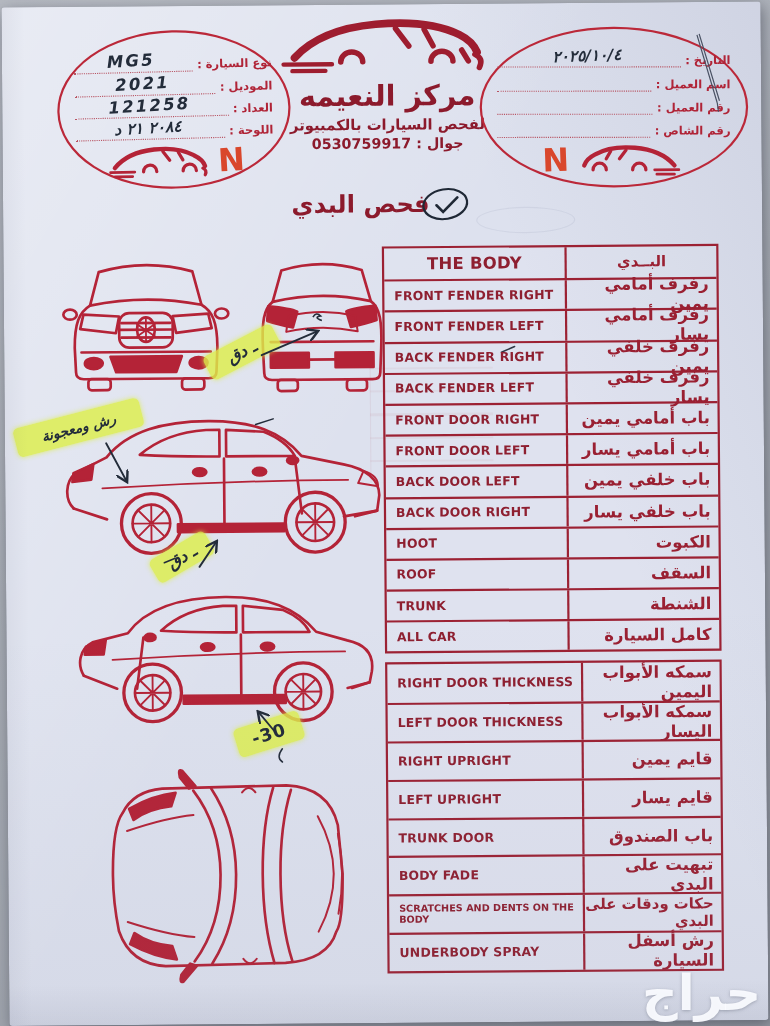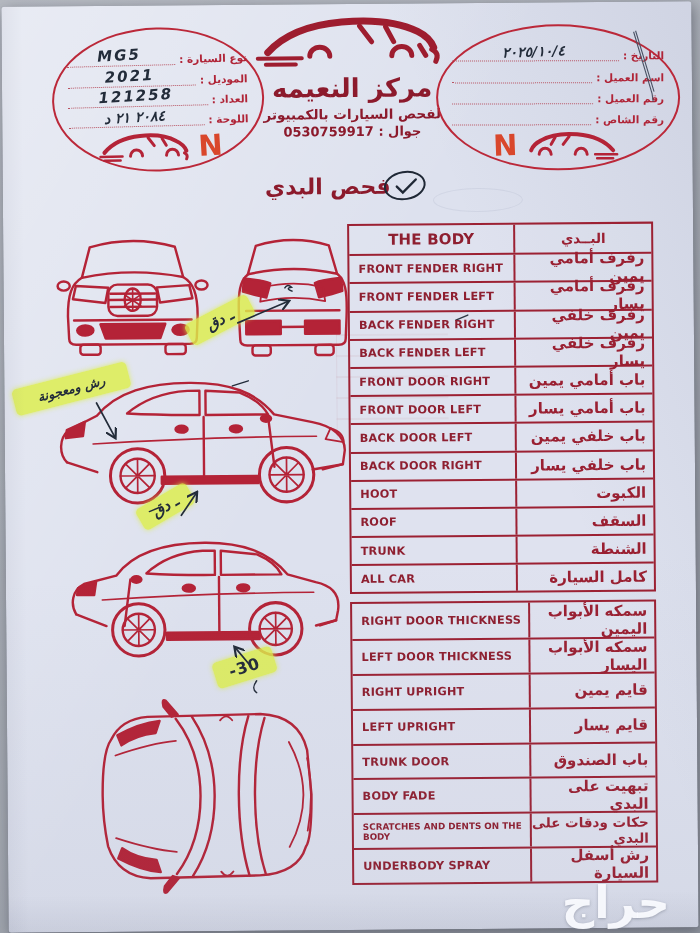--- a/index.html
+++ b/index.html
@@ -117,21 +117,21 @@
     left:332px;top:330px;width:112px;height:105px;opacity:.6;
     background:repeating-linear-gradient(180deg,rgba(160,50,62,.10) 0 2px,rgba(160,50,62,0) 2px 21px);
     border-left:1px solid rgba(160,50,62,.12);pointer-events:none;
   }
   .ghost2{
     left:430px;top:185px;width:90px;height:24px;opacity:.5;border-radius:50%;
     border:1.5px solid rgba(90,100,130,.18);pointer-events:none;
   }
 
   .watermark{
-    right:30px;bottom:4px;color:rgba(250,251,255,.95);
+    right:8px;bottom:4px;color:rgba(250,251,255,.95);
     font-weight:bold;font-size:45px;direction:rtl;letter-spacing:2px;
     text-shadow:0 1px 3px rgba(120,126,140,.55);
   }
   svg{display:block;}
 </style>
 </head>
 <body>
 
 <div class="page">
 

